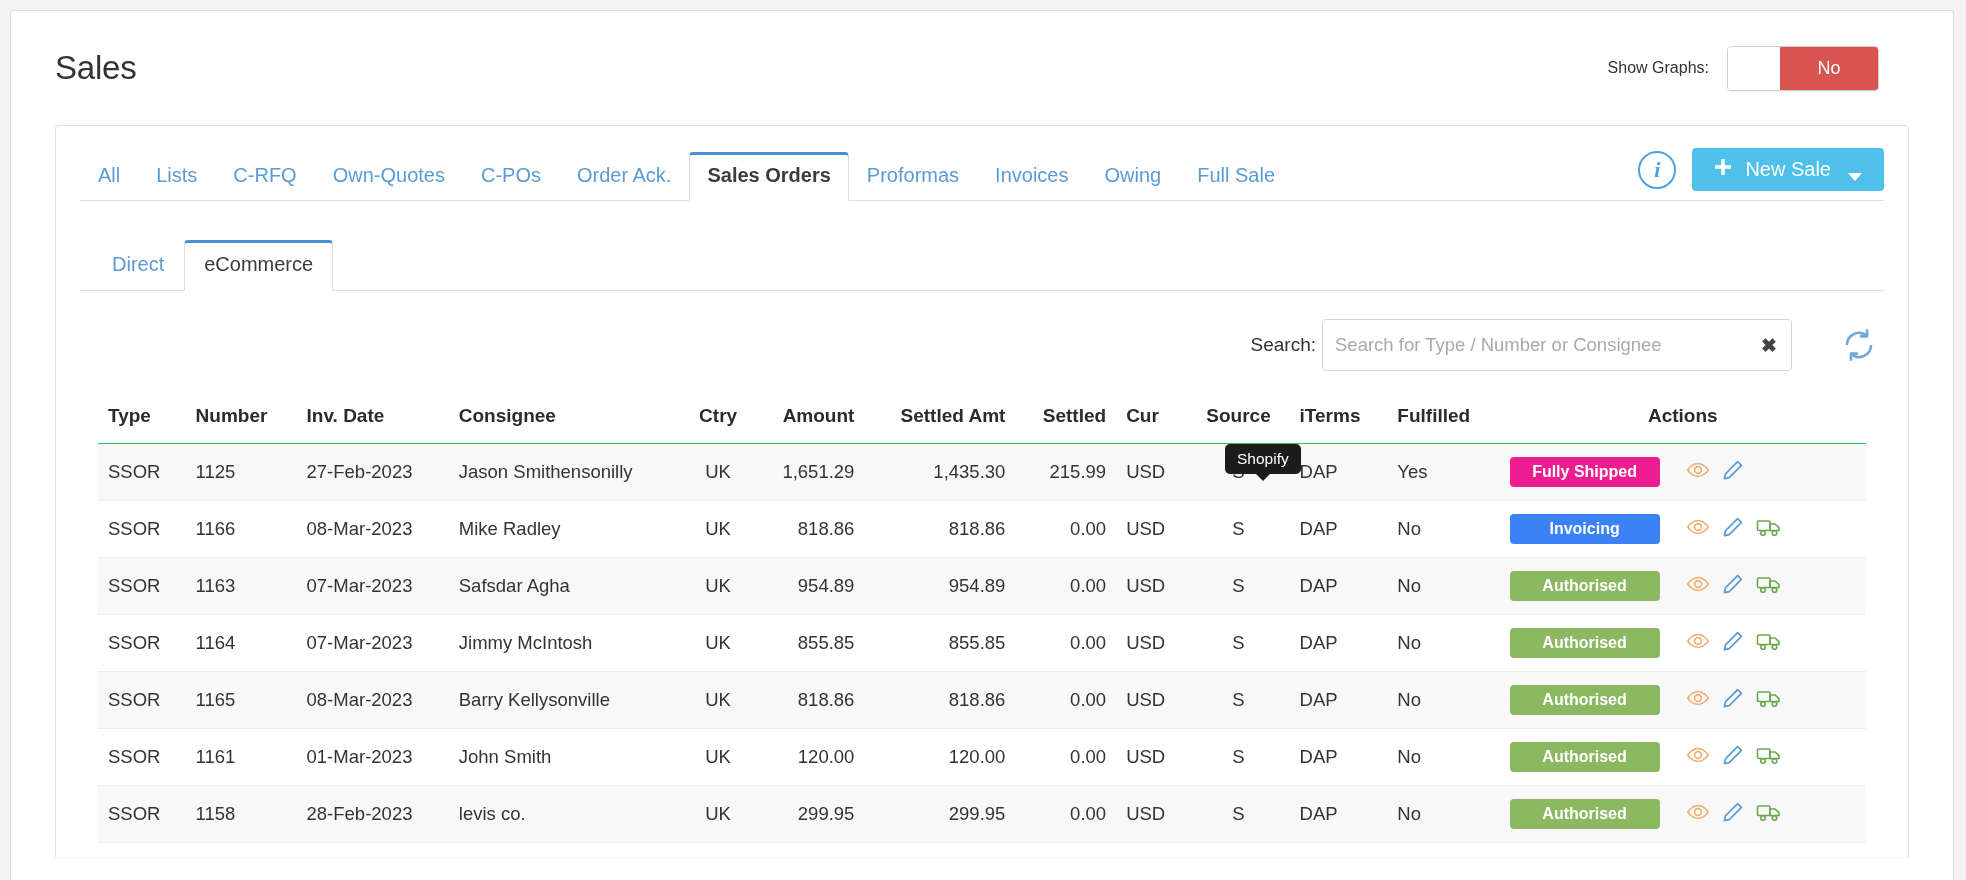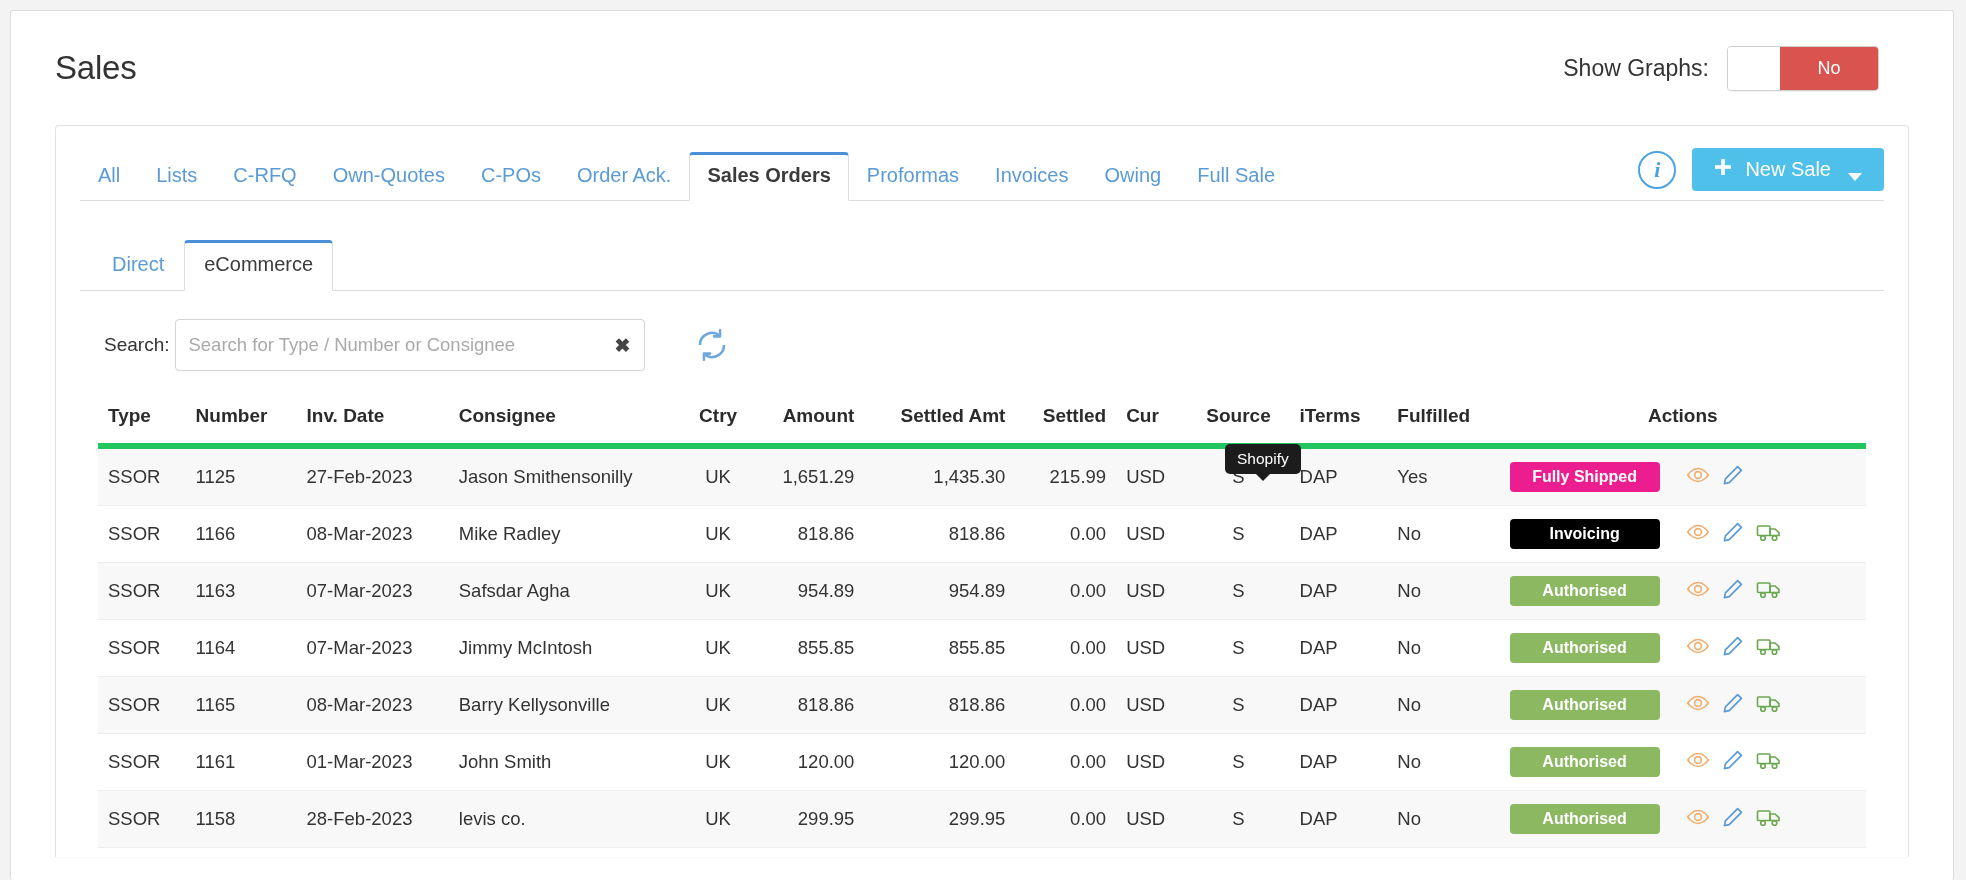--- a/index.html
+++ b/index.html
@@ -39,21 +39,21 @@
     font-size: 33px;
     font-weight: 400;
     color: #333333;
     letter-spacing: -0.2px;
   }
   .graphs-wrap {
     display: flex; align-items: center; gap: 18px;
     padding-right: 30px;
   }
   .graphs-label {
-    font-size: 23px;
+    font-size: 16px;
     color: #333333;
   }
   .toggle {
     display: flex;
     width: 152px; height: 45px;
     border: 1px solid #cfcfcf;
     border-radius: 4px;
     overflow: hidden;
     cursor: pointer;
     box-shadow: 0 1px 1px rgba(0,0,0,.05);
@@ -173,20 +173,21 @@
     border-bottom-color: #ffffff;
     padding-top: 10px;
   }
 
   
   .searchrow {
     display: flex;
     align-items: center;
     margin-top: 28px;
     padding: 0 8px 0 24px;
+    justify-content: flex-end;
   }
   .search-label {
     font-size: 19px; color: #333333; margin-right: 6px;
   }
   .search-box {
     position: relative;
     width: 470px;
     height: 52px;
     border: 1px solid #d4d4d4;
     border-radius: 4px;
@@ -239,21 +240,21 @@
     border-collapse: collapse;
     font-size: 18.5px;
     color: #333333;
   }
   thead th {
     text-align: left;
     font-weight: 700;
     font-size: 19px;
     color: #2b2b2b;
     padding: 8px 10px 16px 10px;
-    border-bottom: 6px solid #22c55e;
+    border-bottom: 1px solid #22c55e;
     white-space: nowrap;
   }
   tbody td {
     padding: 13px 10px;
     border-bottom: 1px solid #ededed;
     white-space: nowrap;
   }
   tbody tr:nth-child(odd) { background: #f8f8f8; }
   tbody tr:nth-child(even) { background: #ffffff; }
   .num { text-align: right; }
@@ -417,21 +418,21 @@
                 <td>08-Mar-2023</td>
                 <td>Mike Radley</td>
                 <td class="ctr">UK</td>
                 <td class="num">818.86</td>
                 <td class="num">818.86</td>
                 <td class="num">0.00</td>
                 <td>USD</td>
                 <td class="ctr">S</td>
                 <td>DAP</td>
                 <td>No</td>
-                <td class="actions-cell"><span class="badge" style="background: #000000;">Invoicing</span><span style="margin-left: 26px;"><span class="act-icon"><svg width="24" height="24" viewBox="0 0 24 24" fill="none" stroke="#f0ad6e" stroke-width="1.6">
+                <td class="actions-cell"><span class="badge" style="background: #3b82f6;">Invoicing</span><span style="margin-left: 26px;"><span class="act-icon"><svg width="24" height="24" viewBox="0 0 24 24" fill="none" stroke="#f0ad6e" stroke-width="1.6">
                         <path d="M1.8 12S5.8 5.5 12 5.5 22.2 12 22.2 12 18.2 18.5 12 18.5 1.8 12 1.8 12z"></path>
                         <circle cx="12" cy="12" r="3.4"></circle>
                       </svg></span><span class="act-icon"><svg width="24" height="24" viewBox="0 0 24 24" fill="none" stroke="#5b9bd5" stroke-width="1.7">
                         <path d="M16.6 3.6l3.8 3.8L8.2 19.6 3.4 20.6l1-4.8z" stroke-linejoin="round"></path>
                       </svg></span><span class="act-icon"><svg width="26" height="24" viewBox="0 0 26 24" fill="none" stroke="#6aa84f" stroke-width="1.6">
                         <rect x="1.5" y="6" width="12.5" height="9.5" rx="1"></rect>
                         <path d="M14 9h5l4 3.6v2.9h-9z"></path>
                         <circle cx="7" cy="18" r="2.3"></circle>
                         <circle cx="18.5" cy="18" r="2.3"></circle>
                       </svg></span></span></td>

